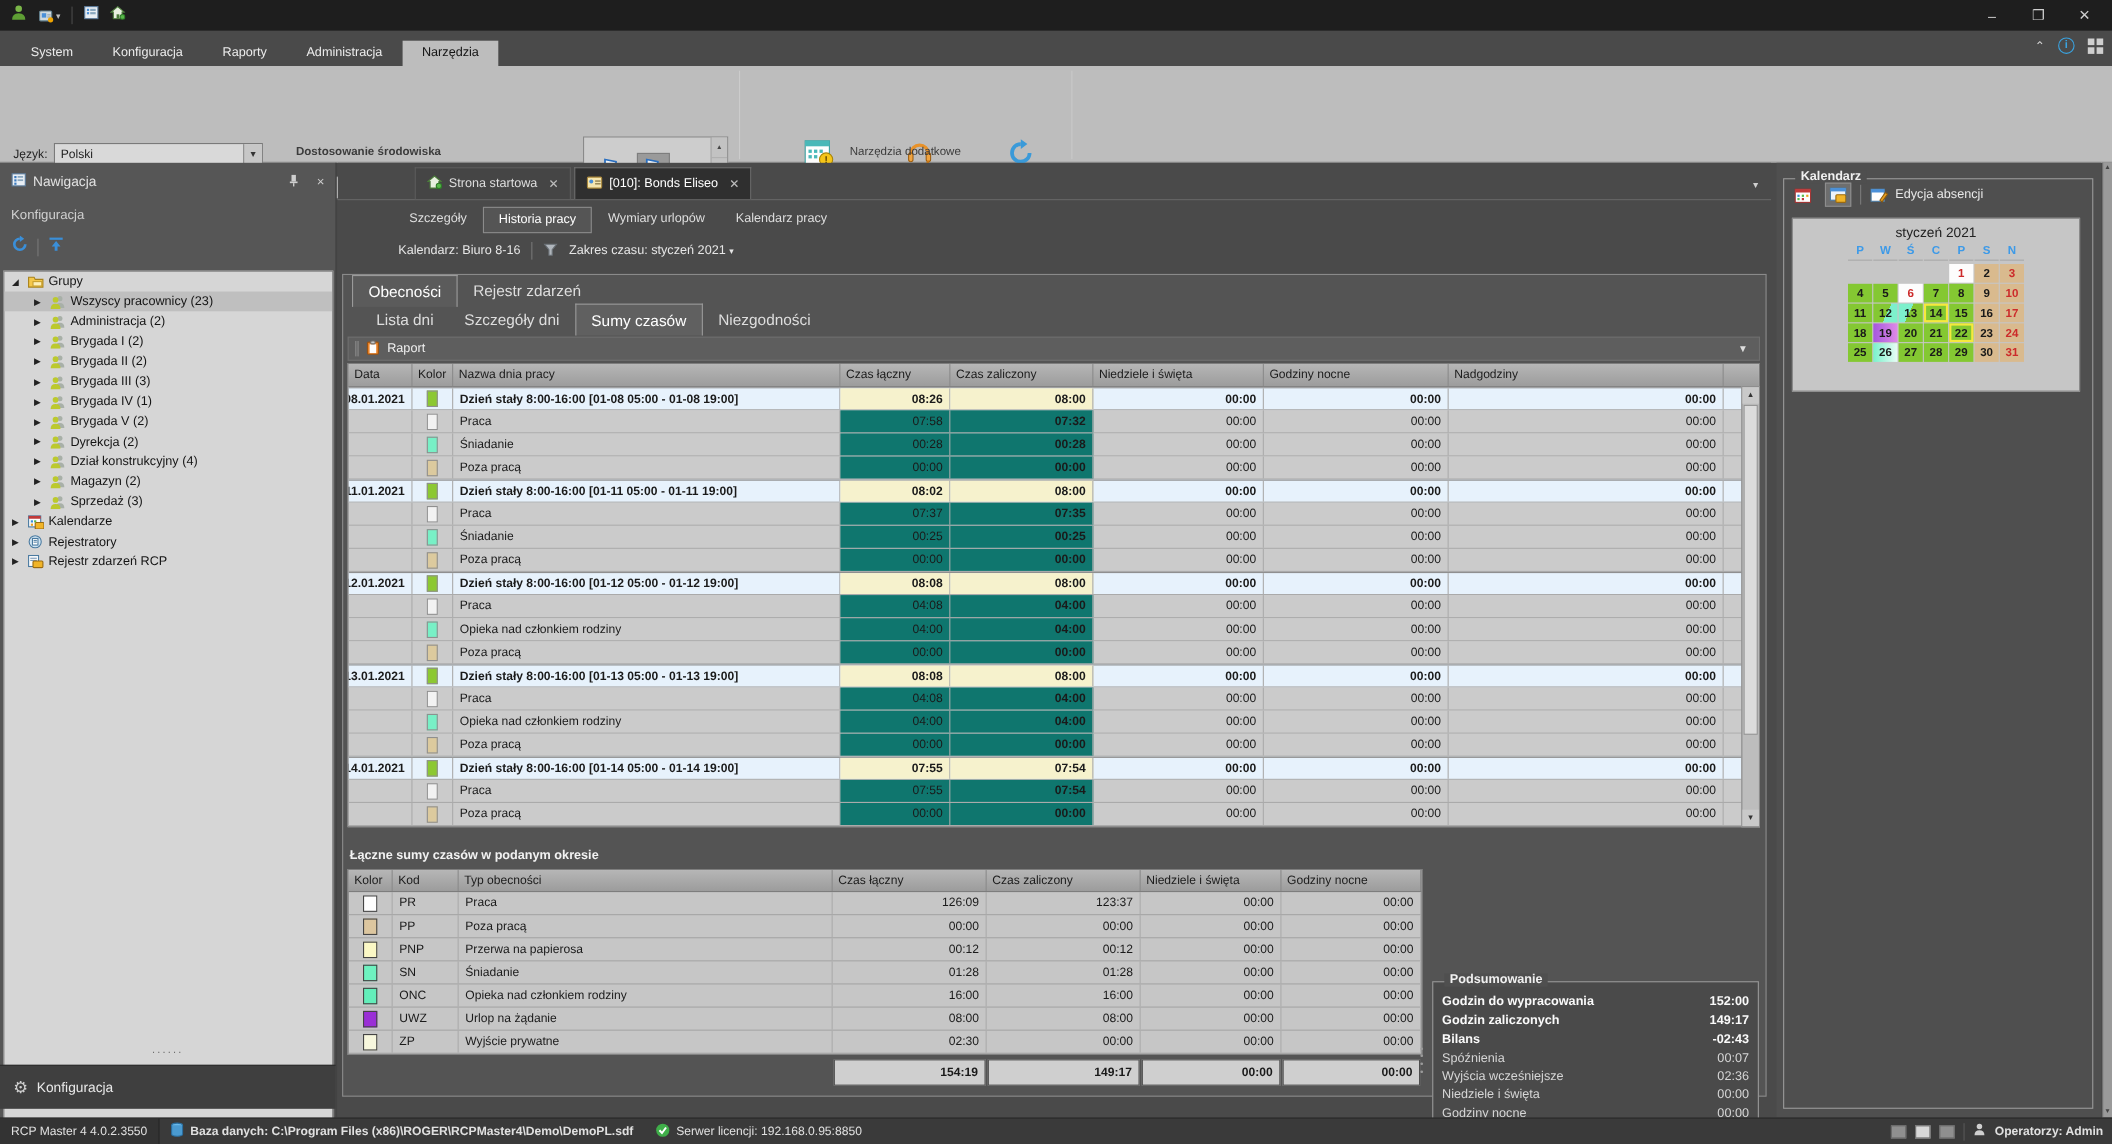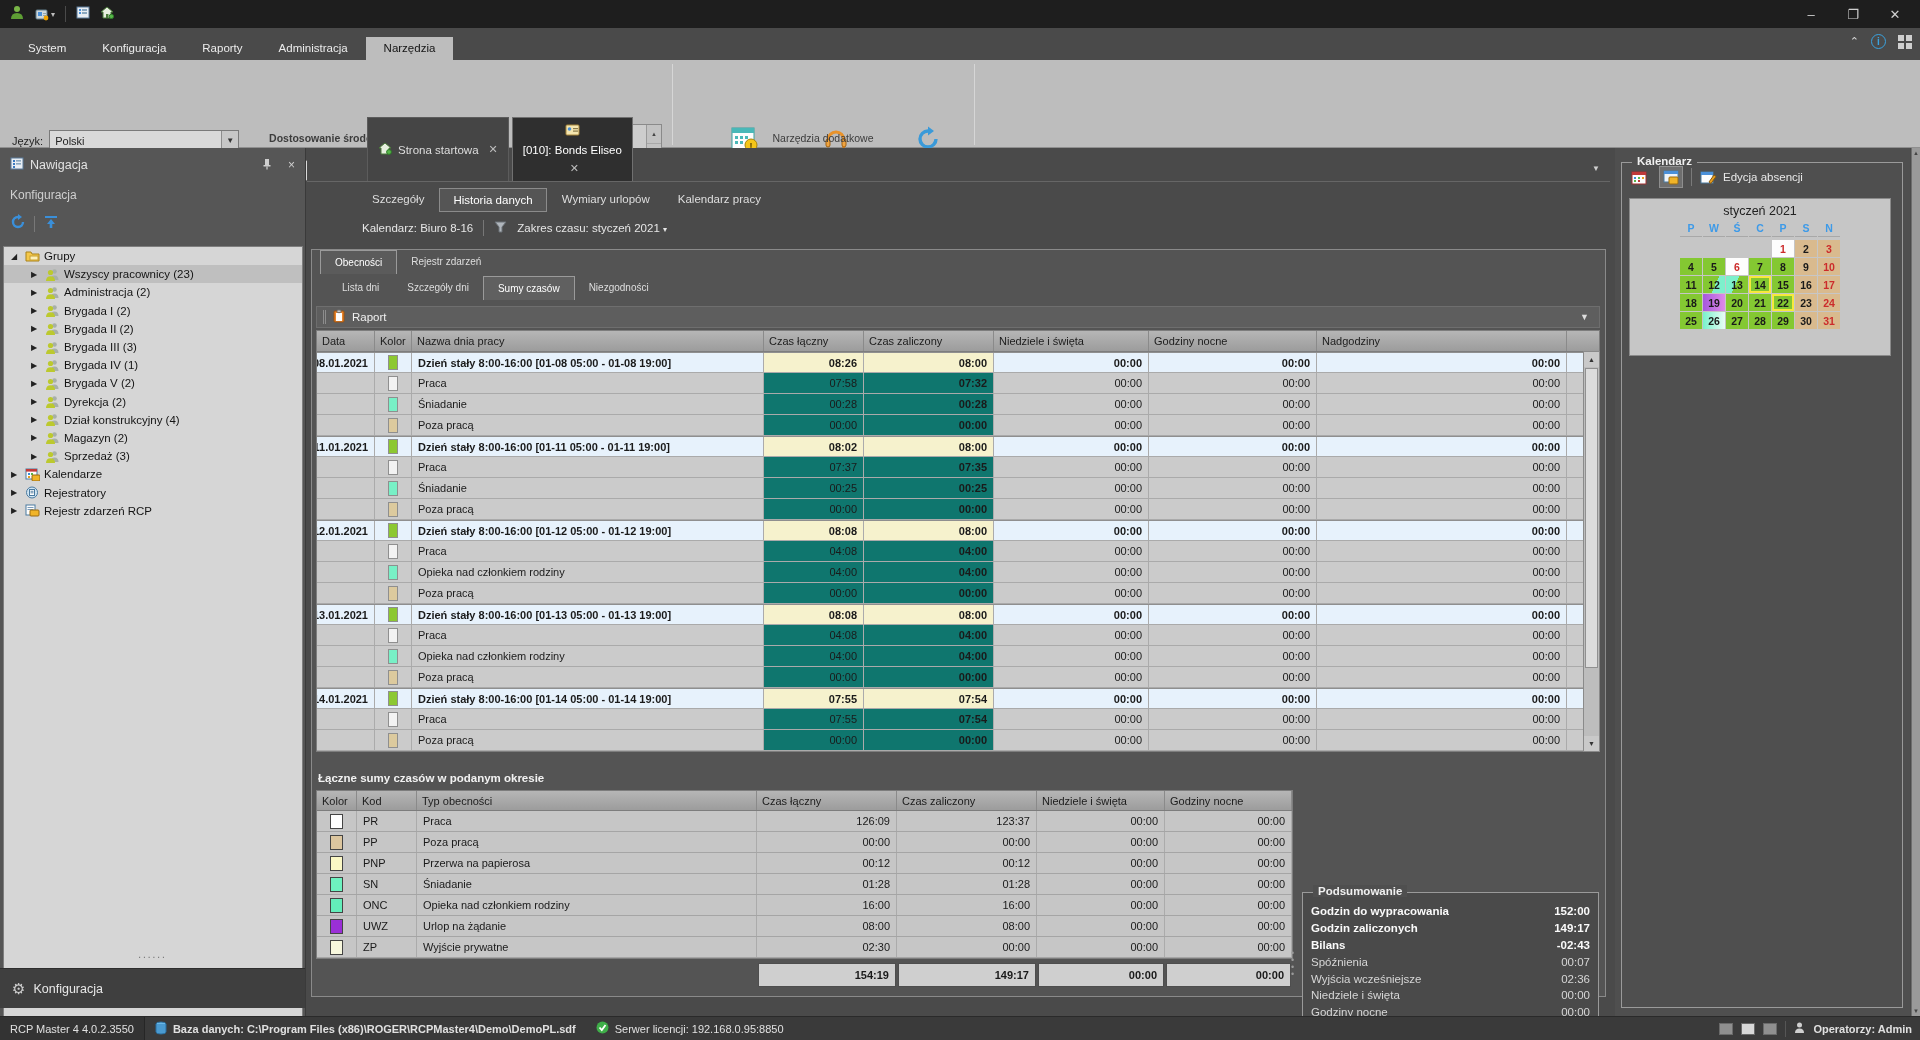--- a/index.html
+++ b/index.html
@@ -55,33 +55,33 @@
   .tree-row.sel{background:#bfbfbf;}
   .tw{width:12px;display:flex;justify-content:center;font-size:8px;color:#222;flex:none;}
   .tree-ico{width:16px;height:14px;display:flex;align-items:center;justify-content:center;flex:none;}
   .nav-grip{position:absolute;left:0;bottom:56px;width:100%;text-align:center;color:#6e6e6e;font-size:10px;letter-spacing:2px;}
   .nav-footer{position:absolute;left:0;bottom:8px;width:100%;height:40px;background:#3f3f3f;display:flex;align-items:center;gap:8px;padding-left:12px;color:#e8e8e8;font-size:12.5px;border-top:1px solid #2e2e2e;}
   .gear{color:#cfcfcf;font-size:15px;}
 
   
   .workspace{position:absolute;left:307px;top:148px;width:1303px;height:868px;background:#4a4a4a;}
   .doc-tabbar{position:absolute;left:0;top:0;width:100%;height:34px;border-bottom:1px solid #666;}
-  .doc-tabs{position:absolute;left:60px;bottom:0;display:flex;gap:3px;margin-top:12px;}
+  .doc-tabs{position:absolute;left:70px;bottom:0;display:flex;gap:3px;margin-top:12px;}
   .doc-tab{display:flex;align-items:center;gap:6px;background:#454545;border:1px solid #5c5c5c;border-bottom:none;color:#dedede;font-size:11.5px;padding:6px 10px;}
-  .doc-tab.active{background:#2f2f2f;border-color:#707070;color:#fff;flex-direction:column;}
+  .doc-tab.active{background:#2f2f2f;border-color:#707070;color:#fff;}
   .doc-tab .x{color:#bdbdbd;font-size:11px;margin-left:4px;}
   .doc-dd{position:absolute;right:10px;bottom:8px;color:#cfcfcf;font-size:8px;}
   .view-tabs{position:absolute;left:52px;top:40px;display:flex;gap:2px;}
   .vtab{color:#dedede;font-size:11.5px;padding:5px 13px;}
   .vtab.active{border:1px solid #8b8b8b;background:#555;color:#fff;}
   .range-bar{position:absolute;left:55px;top:72px;display:flex;align-items:center;gap:10px;color:#e6e6e6;font-size:11.5px;}
   .range-bar .rsep{width:1px;height:16px;background:#777;}
   .card{position:absolute;left:4px;top:101px;width:1295px;height:748px;background:#545454;border:1px solid #8a8a8a;}
   .sec-tabs{position:absolute;left:8px;top:0px;display:flex;}
-  .stab{color:#dedede;font-size:10px;padding:6px 14px;}
+  .stab{color:#dedede;font-size:14px;padding:6px 14px;}
   .stab.active{border:1px solid #9a9a9a;border-bottom:none;background:#5b5b5b;color:#fff;}
   .sub-tabs{position:absolute;left:16px;top:26px;display:flex;}
   .sub-tabs .stab.active{background:#606060;}
   .report-bar{position:absolute;left:4px;top:56px;width:1284px;height:22px;background:#5e5e5e;border:1px solid #6e6e6e;display:flex;align-items:center;color:#f0f0f0;font-size:11.5px;gap:7px;padding-left:6px;}
   .report-bar .grip{width:3px;height:14px;border-left:1px solid #8d8d8d;border-right:1px solid #8d8d8d;}
   .report-bar .chev{position:absolute;right:10px;color:#ddd;font-size:9px;}
 
   
   .grid{position:absolute;left:4px;top:80px;width:1284px;background:#c9c9c9;border:1px solid #7d7d7d;}
   .g-head,.g-row{display:grid;grid-template-columns:58px 37px 352px 100px 130px 155px 168px 250px;}
@@ -536,21 +536,21 @@
                 <rect x="8" y="6.5" width="5" height="1.2" fill="#8a7a4a"></rect>
               </svg></span>
             <span>[010]: Bonds Eliseo</span>
             <span class="x">✕</span>
           </div>
         </div>
       <span class="doc-dd">▼</span>
     </div>
     <div class="view-tabs" id="viewTabs">
         <div class="vtab">Szczegóły</div>
-        <div class="vtab active">Historia danych</div>
+        <div class="vtab active">Historia pracy</div>
         <div class="vtab">Wymiary urlopów</div>
         <div class="vtab">Kalendarz pracy</div>
       </div>
     <div class="range-bar">
       <span>Kalendarz: Biuro 8-16</span>
       <span class="rsep"></span>
       <span><svg width="13" height="12" viewBox="0 0 13 12">
             <path d="M1 1 L12 1 L8 6 L8 11 L5 11 L5 6 Z" fill="#b0b6bc" stroke="#6a7076"></path>
           </svg></span>
       <span><span>Zakres czasu: styczeń 2021</span> <span style="font-size:8px;">▾</span></span>

